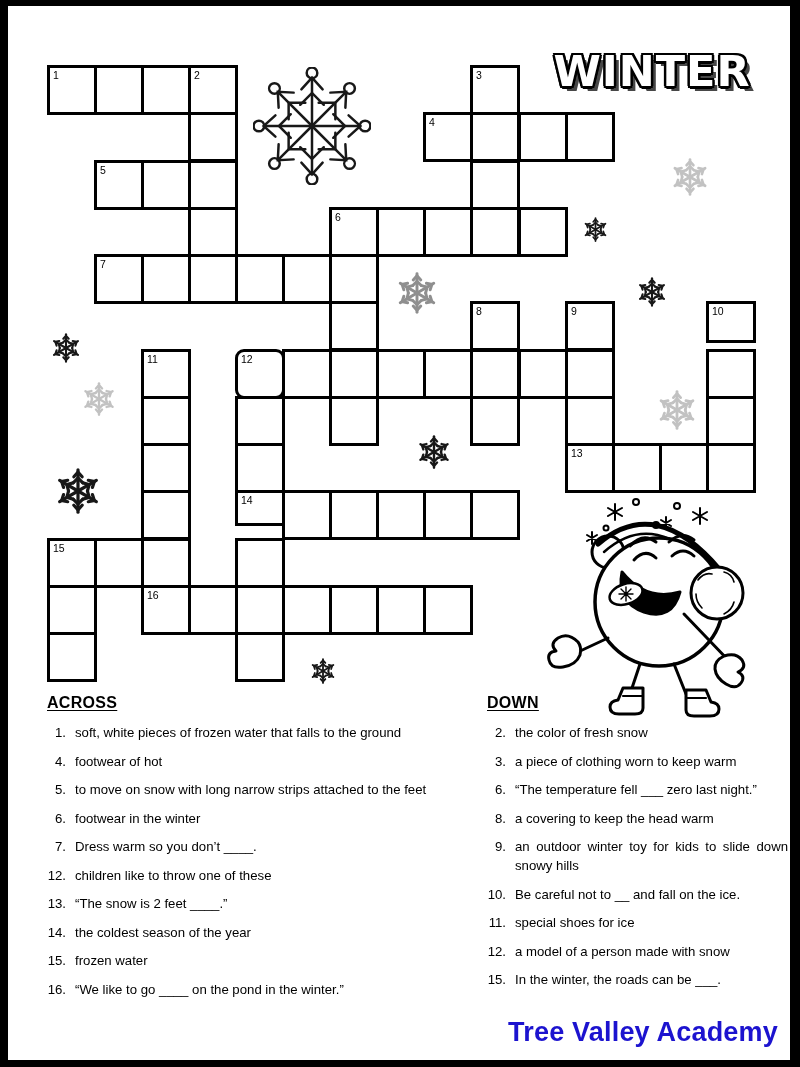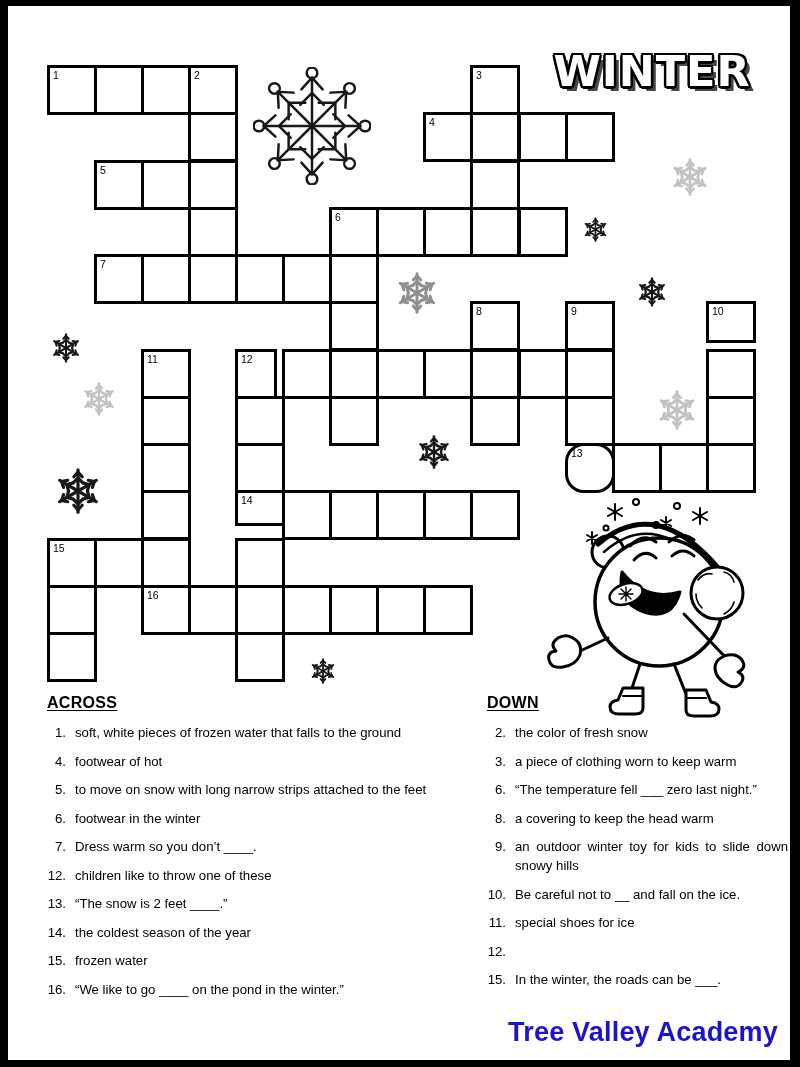--- a/index.html
+++ b/index.html
@@ -102,40 +102,40 @@
       <div class="cell" style="left: 470px; top: 301px; width: 50px; height: 50px;">
         <span class="cellnum">8</span>
       </div>
       <div class="cell" style="left: 470px; top: 349px; width: 50px; height: 50px;"></div>
       <div class="cell" style="left: 470px; top: 396px; width: 50px; height: 50px;"></div>
       <div class="cell" style="left: 565px; top: 301px; width: 50px; height: 50px;">
         <span class="cellnum">9</span>
       </div>
       <div class="cell" style="left: 565px; top: 349px; width: 50px; height: 50px;"></div>
       <div class="cell" style="left: 565px; top: 396px; width: 50px; height: 50px;"></div>
-      <div class="cell" style="left: 565px; top: 443px; width: 50px; height: 50px; border-radius: 19px;">
+      <div class="cell" style="left: 565px; top: 443px; width: 50px; height: 50px;">
         <span class="cellnum">13</span>
       </div>
       <div class="cell" style="left: 706px; top: 301px; width: 50px; height: 42px;">
         <span class="cellnum">10</span>
       </div>
       <div class="cell" style="left: 706px; top: 349px; width: 50px; height: 50px;"></div>
       <div class="cell" style="left: 706px; top: 396px; width: 50px; height: 50px;"></div>
       <div class="cell" style="left: 706px; top: 443px; width: 50px; height: 50px;"></div>
       <div class="cell" style="left: 141px; top: 349px; width: 50px; height: 50px;">
         <span class="cellnum">11</span>
       </div>
       <div class="cell" style="left: 141px; top: 396px; width: 50px; height: 50px;"></div>
       <div class="cell" style="left: 141px; top: 443px; width: 50px; height: 50px;"></div>
       <div class="cell" style="left: 141px; top: 490px; width: 50px; height: 50px;"></div>
       <div class="cell" style="left: 141px; top: 538px; width: 50px; height: 50px;"></div>
       <div class="cell" style="left: 141px; top: 585px; width: 50px; height: 50px;">
         <span class="cellnum">16</span>
       </div>
-      <div class="cell" style="left: 235px; top: 349px; width: 42px; height: 50px;">
+      <div class="cell" style="left: 235px; top: 349px; width: 50px; height: 50px; border-radius: 9px;">
         <span class="cellnum">12</span>
       </div>
       <div class="cell" style="left: 282px; top: 349px; width: 50px; height: 50px;"></div>
       <div class="cell" style="left: 376px; top: 349px; width: 50px; height: 50px;"></div>
       <div class="cell" style="left: 423px; top: 349px; width: 50px; height: 50px;"></div>
       <div class="cell" style="left: 518px; top: 349px; width: 50px; height: 50px;"></div>
       <div class="cell" style="left: 235px; top: 396px; width: 50px; height: 50px;"></div>
       <div class="cell" style="left: 235px; top: 443px; width: 50px; height: 50px;"></div>
       <div class="cell" style="left: 235px; top: 490px; width: 50px; height: 36px;">
         <span class="cellnum">14</span>
@@ -656,20 +656,21 @@
         <li>
           <span class="clue-num">10.</span>
           <span class="clue-text">Be careful not to __ and fall on the ice.</span>
         </li>
         <li>
           <span class="clue-num">11.</span>
           <span class="clue-text">special shoes for ice</span>
         </li>
         <li>
           <span class="clue-num">12.</span>
+          <span class="clue-text">a model of a person made with snow</span>
         </li>
         <li>
           <span class="clue-num">15.</span>
           <span class="clue-text">In the winter, the roads can be ___.</span>
         </li>
       </ol>
   </div>
 
   <div class="brand" style="color: rgb(28, 19, 207);">Tree Valley Academy</div>
 

